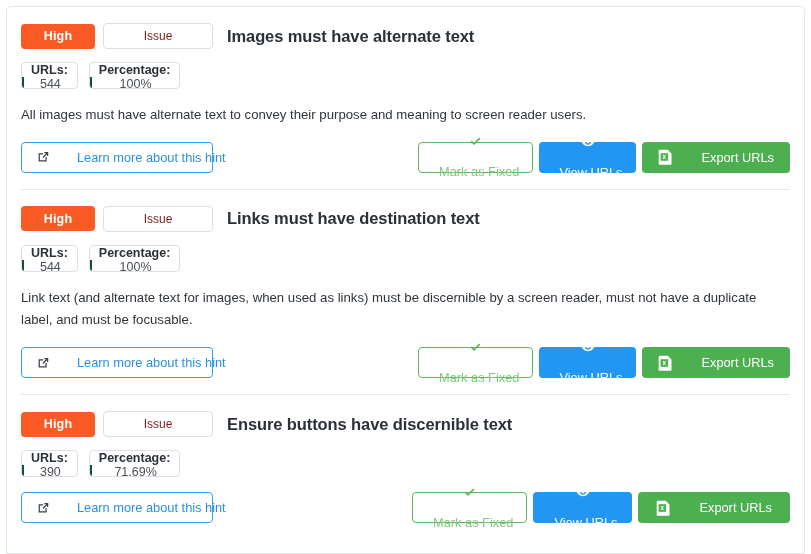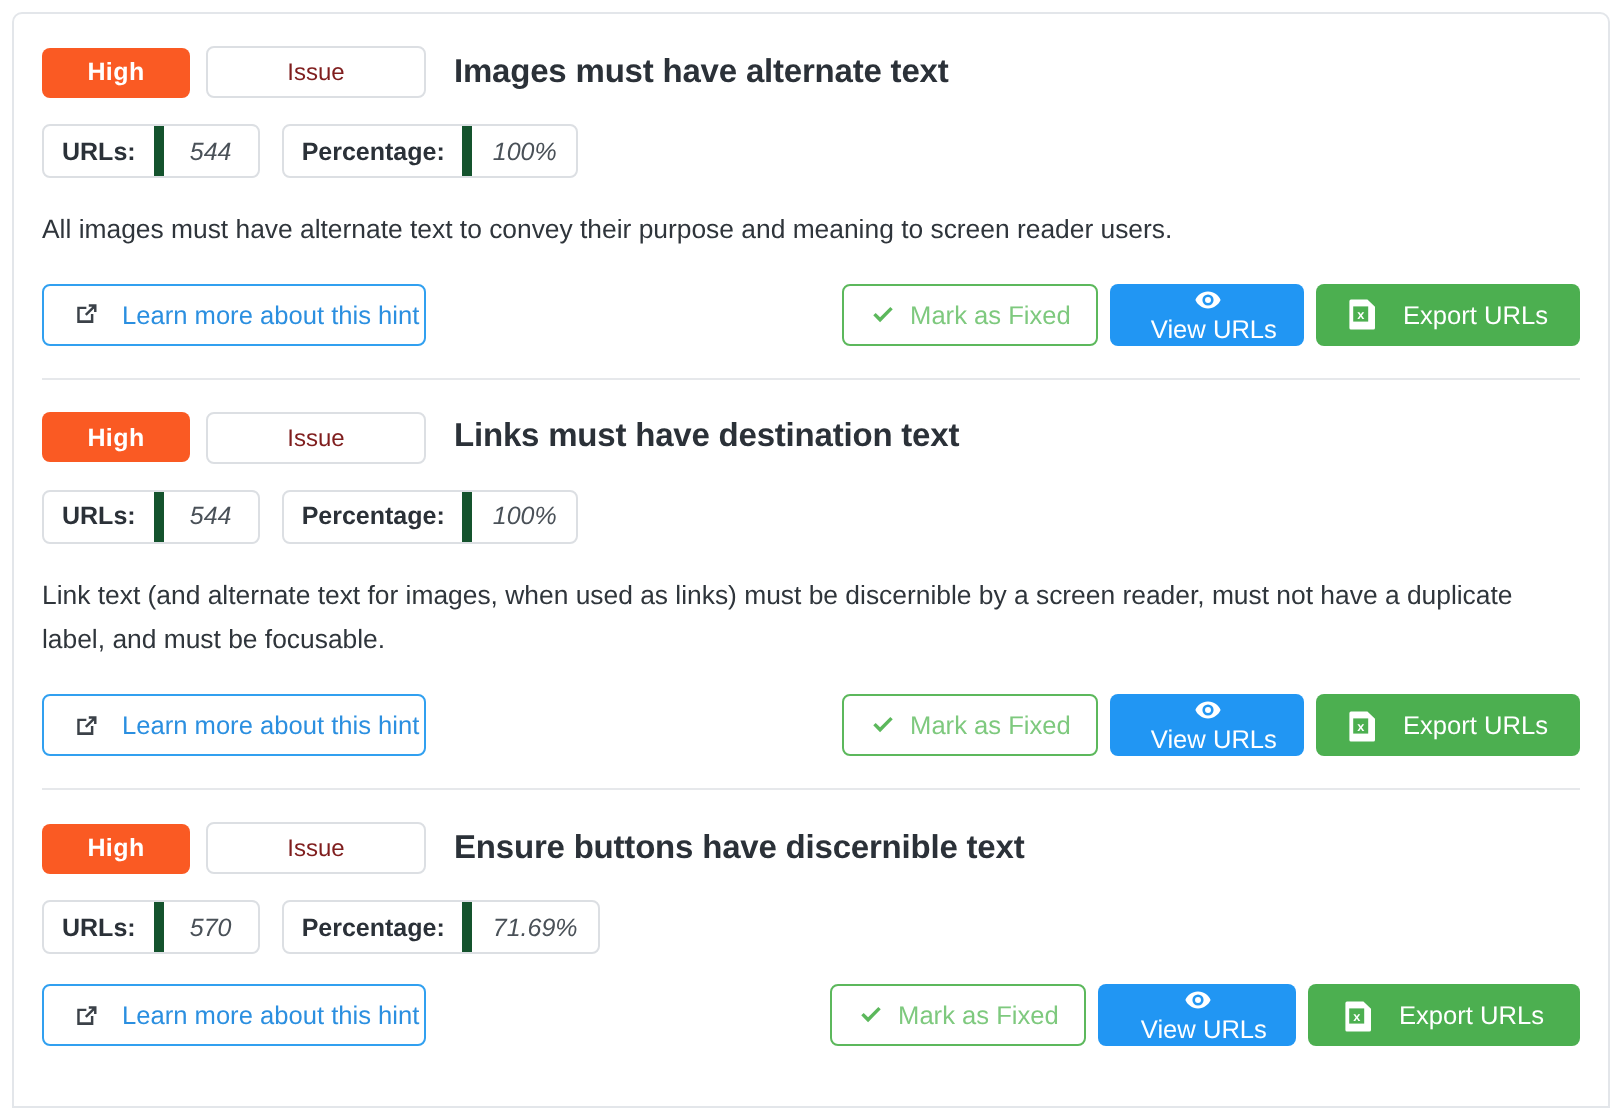--- a/index.html
+++ b/index.html
@@ -71,38 +71,38 @@
     padding-top: 13px;
   }
   .stat {
     display: flex;
     align-items: stretch;
     border: 1px solid #dcdfe3;
     border-radius: 4px;
     height: 27px;
     background: #fff;
     overflow: hidden;
+    flex-direction: column;
   }
   .stat + .stat { margin-left: 11px; }
   .stat-label {
     display: flex; align-items: center;
     padding: 0 9px;
     font-size: 12.5px;
     font-weight: bold;
     color: #2b3138;
   }
   .stat-value {
     display: flex; align-items: center;
     justify-content: center;
     padding: 0 10px;
     min-width: 52px;
-    border-left: 5px solid #14532d;
+    border-left: 2px solid #14532d;
     font-size: 12.5px;
     color: #4a5158;
-    font-style: italic;
   }
   
   .desc {
     padding-top: 15px;
     font-size: 13.2px;
     line-height: 1.72;
     color: #2f353b;
     max-width: 764px;
   }
   
@@ -116,35 +116,37 @@
   .btn {
     display: inline-flex;
     align-items: center;
     justify-content: center;
     height: 31px;
     border-radius: 4px;
     font-size: 12.8px;
     cursor: pointer;
     white-space: nowrap;
     border: 1px solid transparent;
+    gap: 16px;
   }
   .btn-learn {
     width: 192px;
     background: #fff;
     border-color: #31a0f0;
     color: #2b8fe0;
     justify-content: flex-start;
     padding-left: 14px;
   }
   .btn-learn .lbl { margin-left: 11px; }
   .btn-fixed {
     background: #fff;
     border-color: #5cb85c;
     color: #7ec97e;
     padding: 0 13px;
+    flex-direction: column;
   }
   .btn-fixed .lbl { margin-left: 7px; }
   .btn-view {
     background: #2196f3;
     color: #ffffff;
     padding: 0 13px;
     margin-left: 6px;
     flex-direction: column;
   }
   .btn-view .lbl { margin-left: 6px; }
@@ -306,21 +308,21 @@
   <div class="hint sec-2">
     <div class="hdr-row">
       <div class="sev-badge">High</div>
       <div class="type-badge">Issue</div>
       <div class="hint-title">Ensure buttons have discernible text</div>
     </div>
 
     <div class="stat-row">
       <div class="stat">
         <span class="stat-label">URLs:</span>
-        <span class="stat-value">570</span>
+        <span class="stat-value">390</span>
       </div>
       <div class="stat">
         <span class="stat-label">Percentage:</span>
         <span class="stat-value">71.69%</span>
       </div>
     </div>
 
 
     <div class="act-row">
       <div class="btn btn-learn">

